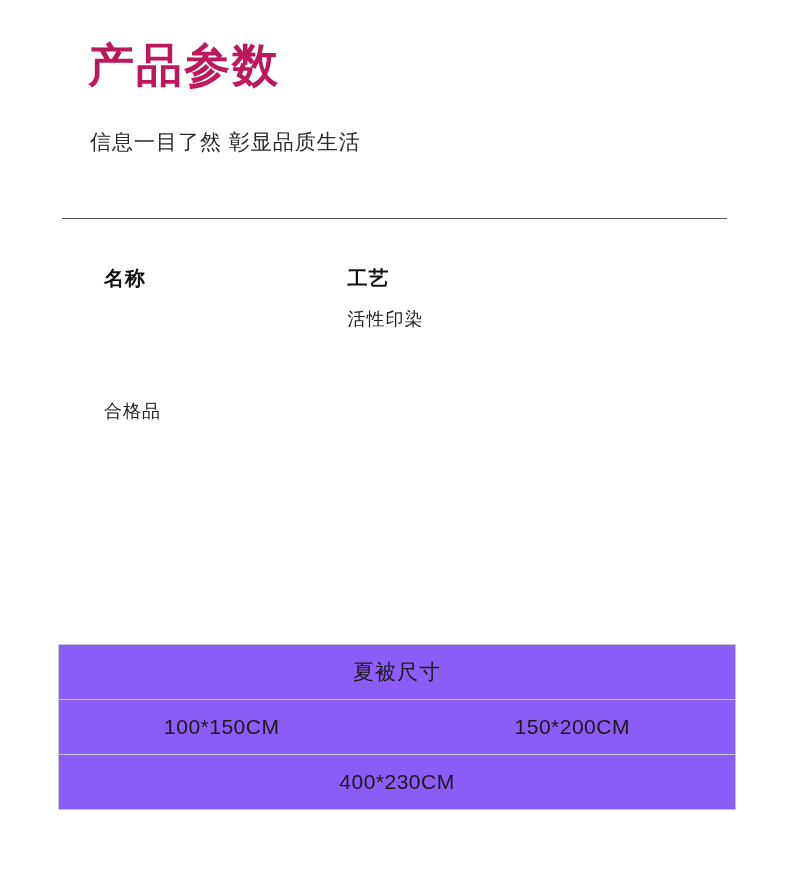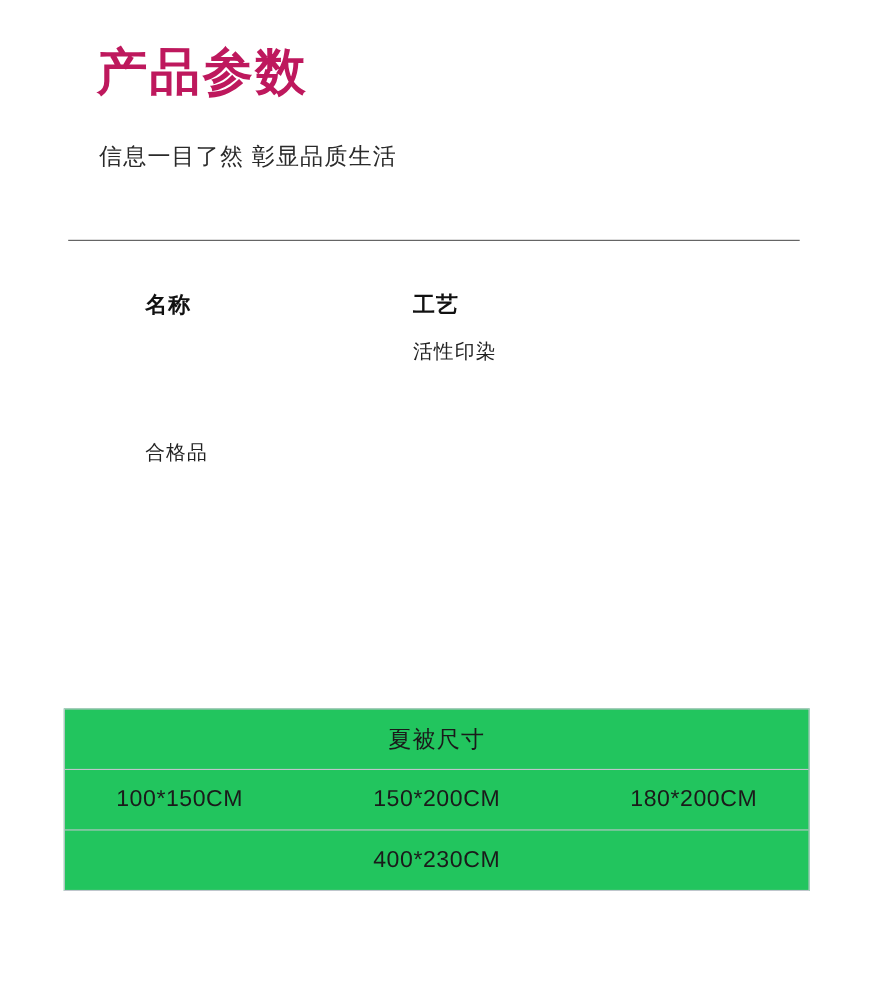--- a/index.html
+++ b/index.html
@@ -51,21 +51,20 @@
   }
   .spec-grid {
     position: absolute;
     left: 0;
     top: 268px;
     width: 790px;
   }
   .spec-row {
     display: flex;
     width: 686px;
-    margin-left: 28px;
   }
   .spec-cell {
     width: 370px;
     box-sizing: border-box;
   }
   .spec-cell.col1 { padding-left: 104px; }
   .spec-label {
     font-size: 20px;
     font-weight: 700;
     color: #111111;
@@ -82,21 +81,21 @@
   }
   .row2 { margin-top: 52px; }
 
   .size-table {
     position: absolute;
     left: 58px;
     top: 644px;
     width: 678px;
     border: 1px solid #bfc6cc;
     box-sizing: border-box;
-    background: #22c55e;
+    background: #8b5cf6;
   }
   .size-head {
     height: 54px;
     display: flex;
     align-items: center;
     justify-content: center;
     border-bottom: 1px solid #bfc6cc;
     font-size: 21px;
     color: #1a1a1a;
     letter-spacing: 1px;
@@ -148,20 +147,19 @@
       </div>
       <div class="spec-cell"></div>
     </div>
   </div>
 
   <div class="size-table">
     <div class="size-head">夏被尺寸</div>
     <div class="size-row">
       <div class="size-cell">100*150CM</div>
       <div class="size-cell">150*200CM</div>
-      <div class="size-cell">180*200CM</div>
     </div>
     <div class="size-row last">
       <div class="size-cell full">400*230CM</div>
     </div>
   </div>
 
 </div>
 
 </body></html>

